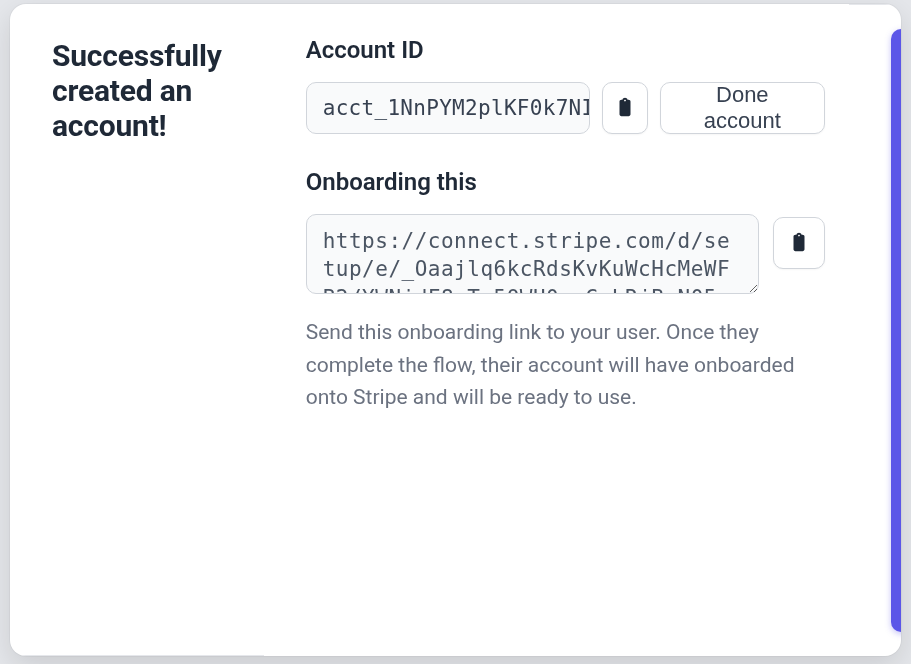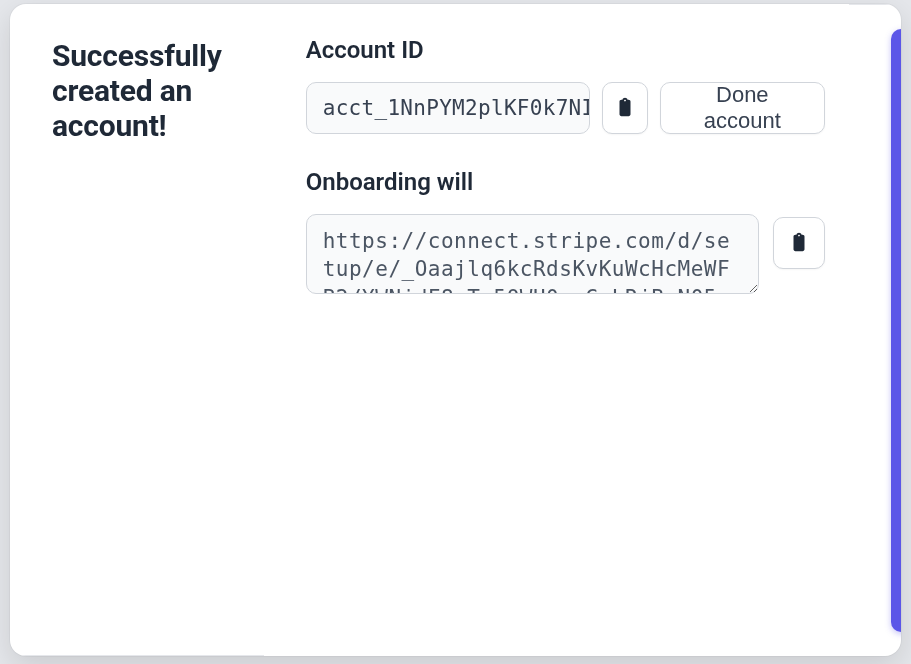--- a/index.html
+++ b/index.html
@@ -169,32 +169,33 @@
             <svg class="clipboard-svg" viewBox="0 0 24 24" fill="#1f2937">
               <path d="M16 4h-1.18C14.4 2.84 13.3 2 12 2s-2.4.84-2.82 2H8c-1.1 0-2 .9-2 2v14c0 1.1.9 2 2 2h8c1.1 0 2-.9 2-2V6c0-1.1-.9-2-2-2zm-4 0c.55 0 1 .45 1 1s-.45 1-1 1-1-.45-1-1 .45-1 1-1z"></path>
             </svg>
           </span>
         </button>
         <button class="text-button">
           <span>Done account</span>
         </button>
       </div>
 
-      <div class="section-label">Onboarding will</div>
+      <div class="section-label">Onboarding this</div>
       <div class="onboarding-row">
         <textarea class="onboarding-textarea" readonly="" style="">https://connect.stripe.com/d/setup/e/_Oaajlq6kcRdsKvKuWcHcMeWFB2/YWNjdF8xTm5QWU0ycGxLRjBrN05</textarea>
         <button class="icon-button copy-button-tall">
           <span>
             <svg class="clipboard-svg" viewBox="0 0 24 24" fill="#1f2937">
               <path d="M16 4h-1.18C14.4 2.84 13.3 2 12 2s-2.4.84-2.82 2H8c-1.1 0-2 .9-2 2v14c0 1.1.9 2 2 2h8c1.1 0 2-.9 2-2V6c0-1.1-.9-2-2-2zm-4 0c.55 0 1 .45 1 1s-.45 1-1 1-1-.45-1-1 .45-1 1-1z"></path>
             </svg>
           </span>
         </button>
       </div>
 
+      <div class="helper-text">Send this onboarding link to your user. Once they complete the flow, their account will have onboarded onto Stripe and will be ready to use.</div>
 
     </div>
 
     <div class="modal-footer">
       <button class="primary-button">
         <span>Done</span>
       </button>
     </div>
 
   </div>

